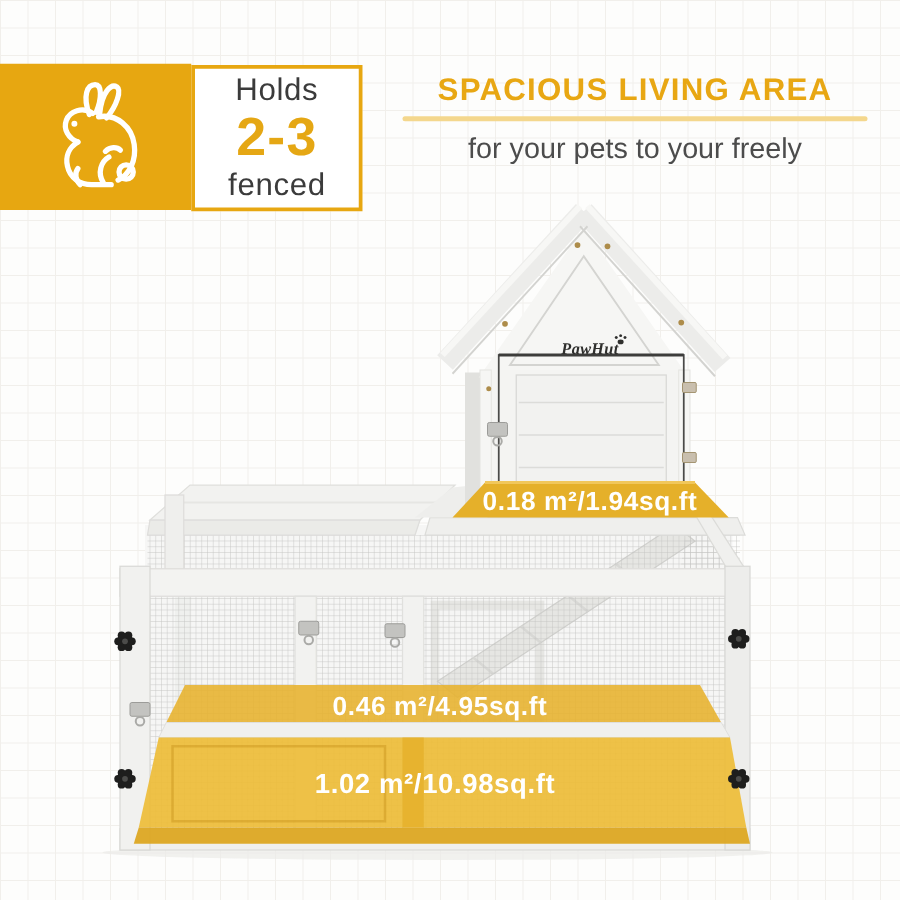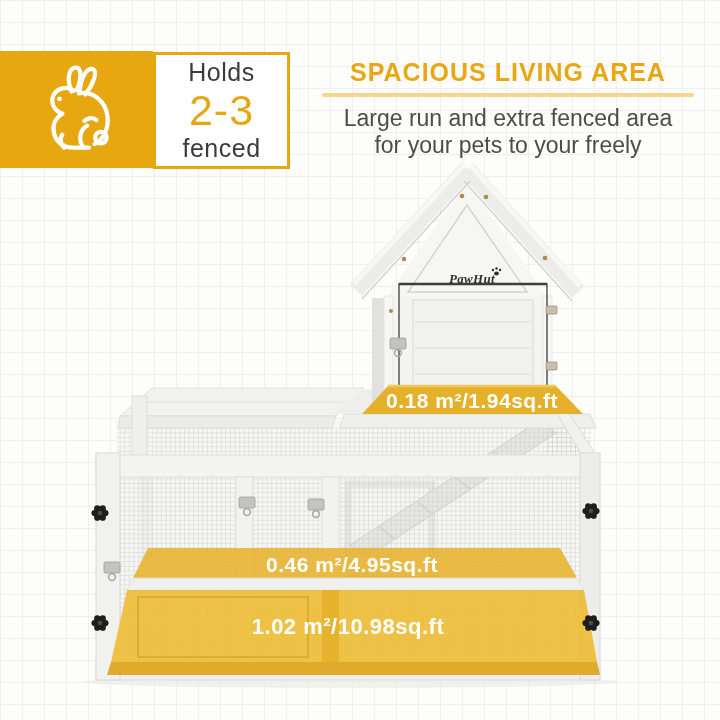--- a/index.html
+++ b/index.html
@@ -18,21 +18,21 @@
     position:absolute; left:0; top:51px; width:153px; height:117px;
     background:#E7A711; display:flex; align-items:center; justify-content:center;
   }
   .badge-text-box{
     position:absolute; left:153px; top:52px; width:137px; height:117px;
     background:#ffffff; border:3px solid #E7A711;
     display:flex; flex-direction:column; align-items:center; justify-content:center;
     gap:1px;
   }
   .holds-label,.unit-label{ font-size:25px; color:#3b3b3b; letter-spacing:.5px; }
-  .capacity{ font-size:43px; font-weight:normal; color:#E5A714; line-height:1.05; letter-spacing:1px; }
+  .capacity{ font-size:43px; font-weight:bold; color:#E5A714; line-height:1.05; letter-spacing:1px; }
   .headline{
     position:absolute; left:298px; top:58px; width:420px; text-align:center;
   }
   .headline h1{
     font-size:25px; font-weight:bold; color:#E8A713; letter-spacing:1px; white-space:nowrap;
   }
   .headline .rule{
     width:372px; height:4px; background:#F4D78D; border-radius:2px; margin:6px auto 0;
   }
   .headline .sub{
@@ -72,21 +72,20 @@
   <div class="badge-text-box">
     <div class="holds-label">Holds</div>
     <div class="capacity">2-3</div>
     <div class="unit-label">fenced</div>
   </div>
 
   <div class="headline">
     <h1>SPACIOUS LIVING AREA</h1>
     <div class="rule"></div>
     <div class="sub">
-      <div>Large run and extra fenced area</div>
       <div>for your pets to your freely</div>
     </div>
   </div>
 
   <svg class="hutch" viewBox="0 0 720 720">
     <defs>
       <pattern id="mesh" width="4.6" height="4.6" patternUnits="userSpaceOnUse">
         <path d="M 4.6 0 L 0 0 L 0 4.6" fill="none" stroke="#c7c7c4" stroke-width="0.75"></path>
       </pattern>
       <g id="knob">

